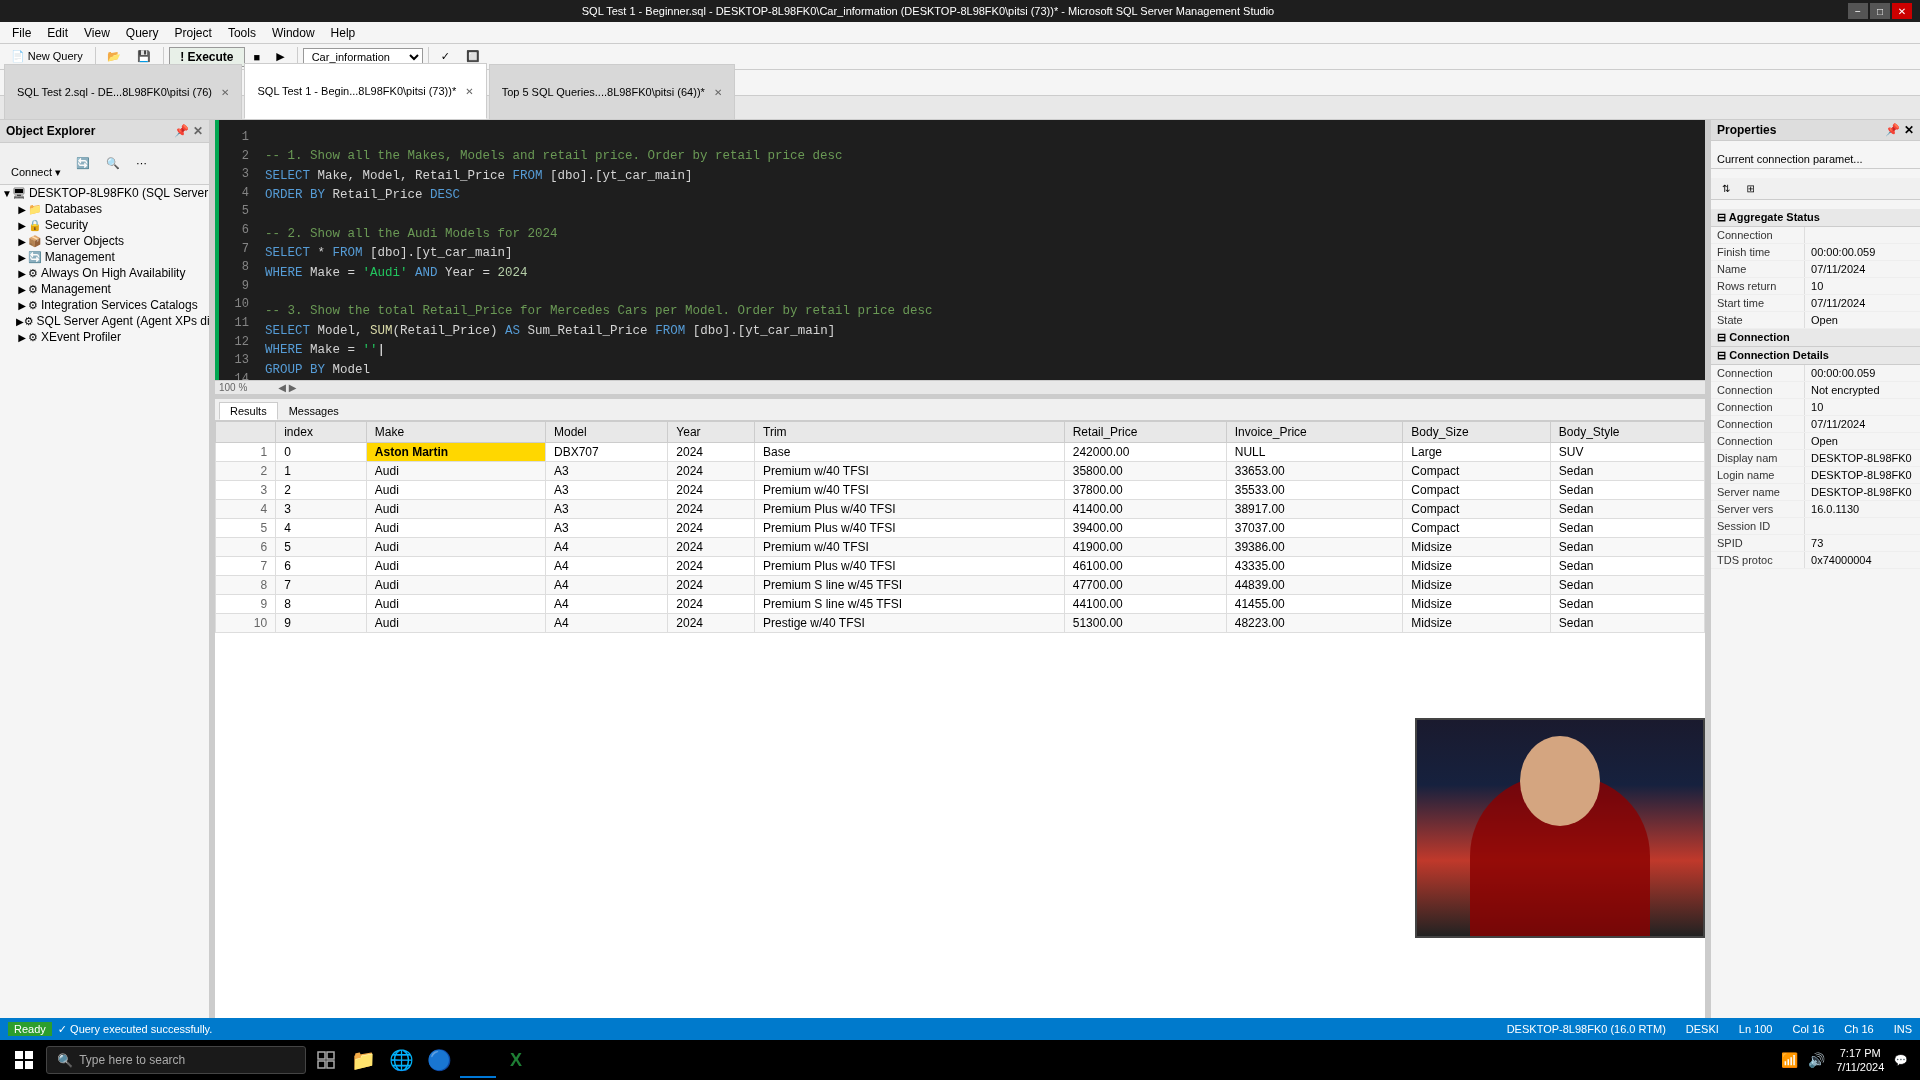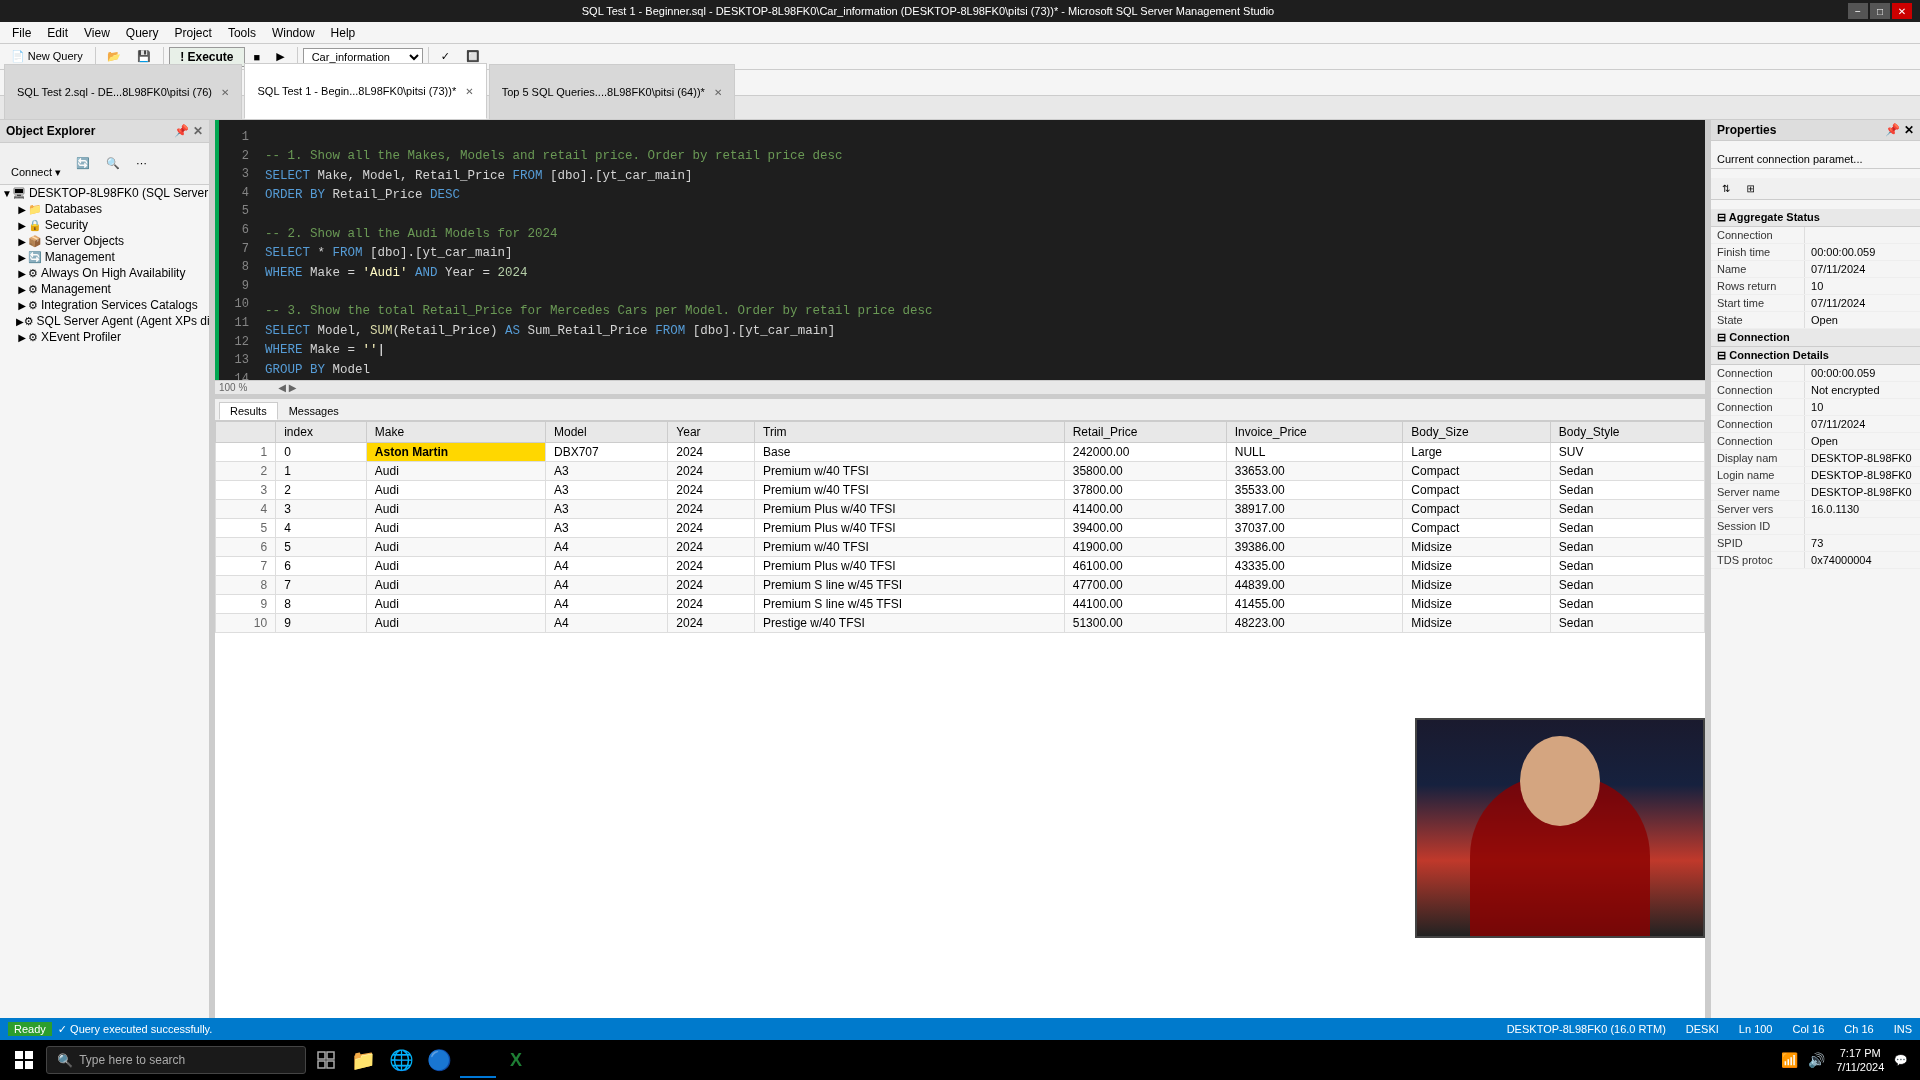--- a/index.html
+++ b/index.html
@@ -45,21 +45,21 @@
 
     
     #editor-area { flex: 1; display: flex; flex-direction: column; background: white; min-width: 0; }
     #sql-editor { flex: none; height: 260px; background: #1e1e1e; color: #d4d4d4; font-family: 'Courier New', monospace; font-size: 13px; padding: 8px 0; overflow-y: auto; overflow-x: auto; position: relative; display: flex; }
     #line-numbers { padding: 0 8px; color: #858585; text-align: right; user-select: none; min-width: 40px; line-height: 1.5; }
     #code-content { flex: 1; padding: 0 8px; line-height: 1.5; white-space: pre; }
 
     
     .kw { color: #569cd6; }
     .fn { color: #dcdcaa; }
-    .str { color: #fef9c3; margin-top: 46px; }
+    .str { color: #22c55e; margin-top: 46px; }
     .cmt { color: #6a9955; }
     .num { color: #b5cea8; }
 
     
     .h-splitter { height: 5px; background: #ccc; cursor: row-resize; }
     .v-splitter { width: 5px; background: #ccc; cursor: col-resize; }
 
     
     #editor-scrollbar { height: 14px; background: #e8e8e8; border-top: 1px solid #ccc; display: flex; align-items: center; padding: 0 4px; font-size: 10px; color: #666; gap: 23px; }
 

